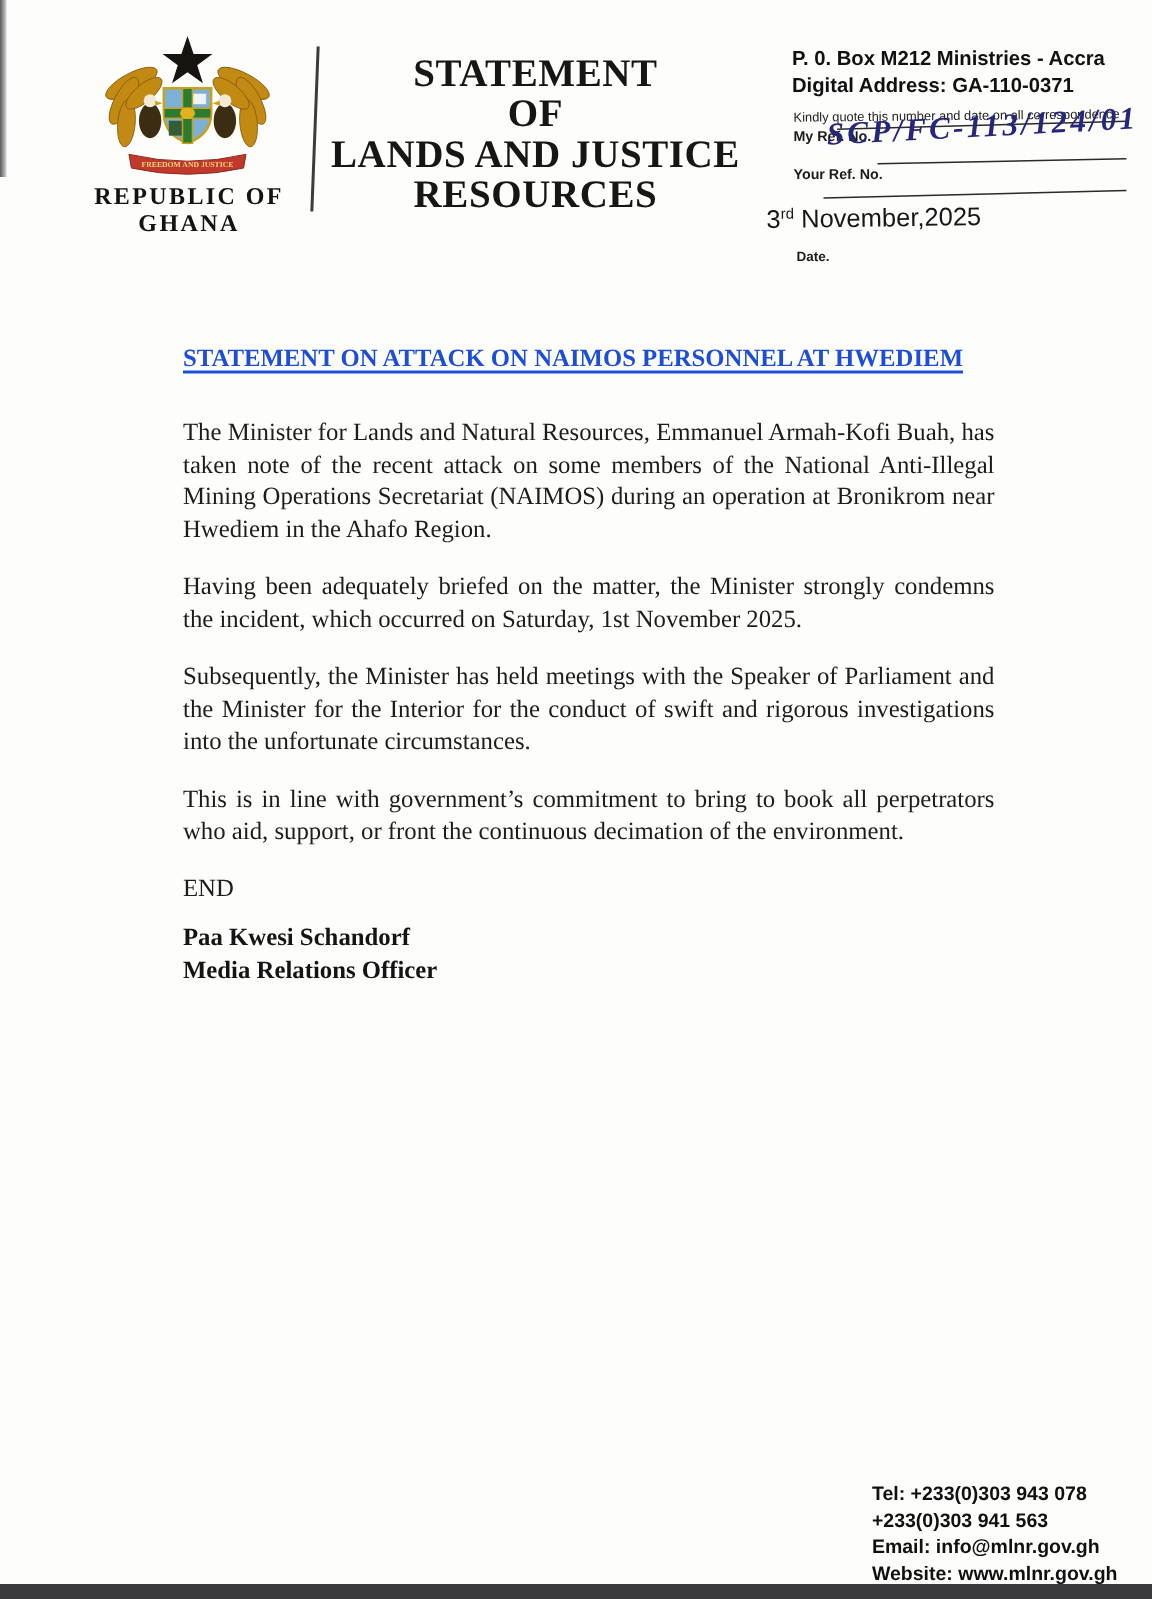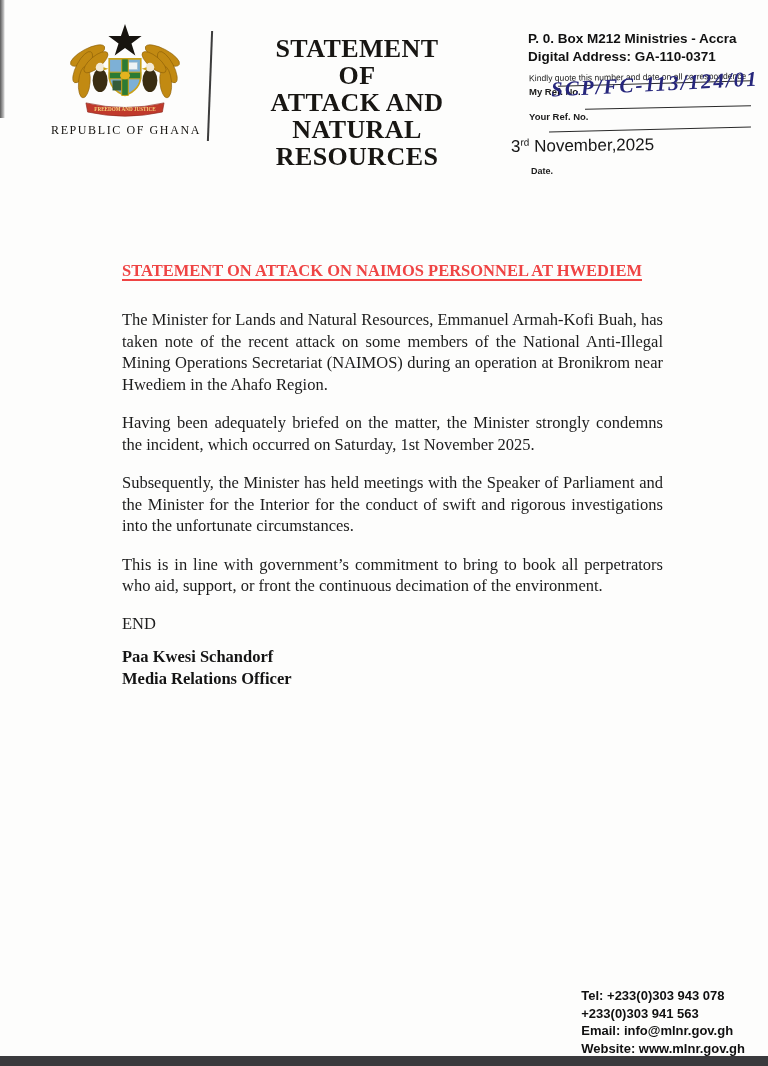--- a/index.html
+++ b/index.html
@@ -15,21 +15,21 @@
   }
   
   .scan-edge {
     position:absolute; left:0; top:0; width:5px; height:118px;
     background:linear-gradient(to right,#5a5a5a,#bdbdbd 70%, rgba(255,255,255,0));
   }
   
   .emblem { position:absolute; left:62px; top:24px; width:126px; height:98px; }
   .republic {
     position:absolute; left:46px; top:123px; width:160px;
-    text-align:center; font-weight:normal; font-size:12px; letter-spacing:1.6px;
+    text-align:center; font-weight:bold; font-size:16px; letter-spacing:1.6px;
     color:#15130f;
   }
   .header-divider {
     position:absolute; left:209px; top:31px; width:2px; height:110px;
     background:#3c3c3c; transform:rotate(2.2deg);
   }
   .ministry {
     position:absolute; left:213px; top:35px; width:288px;
     text-align:center; font-weight:bold; font-size:26px; line-height:27px;
     letter-spacing:0.4px; color:#181613;
@@ -61,21 +61,21 @@
     font-family:"Liberation Sans", sans-serif; font-size:17px; color:#161616;
     white-space:nowrap; transform:rotate(-0.8deg);
   }
   .printed-date sup { font-size:10px; vertical-align:6px; }
   
   .letter-body { position:absolute; left:122px; top:226px; width:541px; }
   .statement-title {
     font-size:16.5px; font-weight:bold; line-height:25px;
     text-align:justify;
     text-decoration:underline; text-decoration-thickness:1.8px; text-underline-offset:3px;
-    margin-bottom:26px; color:#ef4444;margin-top:32px;
+    margin-bottom:26px; color:#1d4ed8;
   }
   .letter-body p {
     font-size:16.5px; line-height:21.5px; text-align:justify;
     margin-bottom:17px; color:#1c1c1c;
   }
   .end-label { font-size:16.5px; margin-top:3px; }
   .signature { margin-top:12px; font-weight:bold; font-size:16.5px; line-height:22px; color:#141414; }
   
   .contact {
     position:absolute; right:23px; top:987px; text-align:left;
@@ -123,21 +123,21 @@
     <path d="M28,95 Q75,106 122,95 L120,106 Q75,116 30,106 Z" fill="#c0392b" stroke="#8e2a20" stroke-width="0.8"></path>
     <text x="75" y="105" font-size="6.2" fill="#f5d67a" text-anchor="middle" font-family="Liberation Serif, serif" font-weight="bold">FREEDOM AND JUSTICE</text>
   </svg>
   <div class="republic">REPUBLIC OF GHANA</div>
 
   <div class="header-divider"></div>
 
   <div class="ministry">
     <div>STATEMENT</div>
     <div>OF</div>
-    <div>ATTACK AND NATURAL</div>
+    <div>LANDS AND JUSTICE</div>
     <div>RESOURCES</div>
   </div>
 
   <div class="address">
     <div class="addr-bold addr-pobox">P. 0. Box M212 Ministries - Accra</div>
     <div class="addr-bold addr-digital">Digital Address: GA-110-0371</div>
     <div class="addr-kindly">Kindly quote this number and date on all correspondence</div>
 
     <div class="ref-label myref-label">My Ref. No.</div>
     <div class="rule myref-rule"></div>

